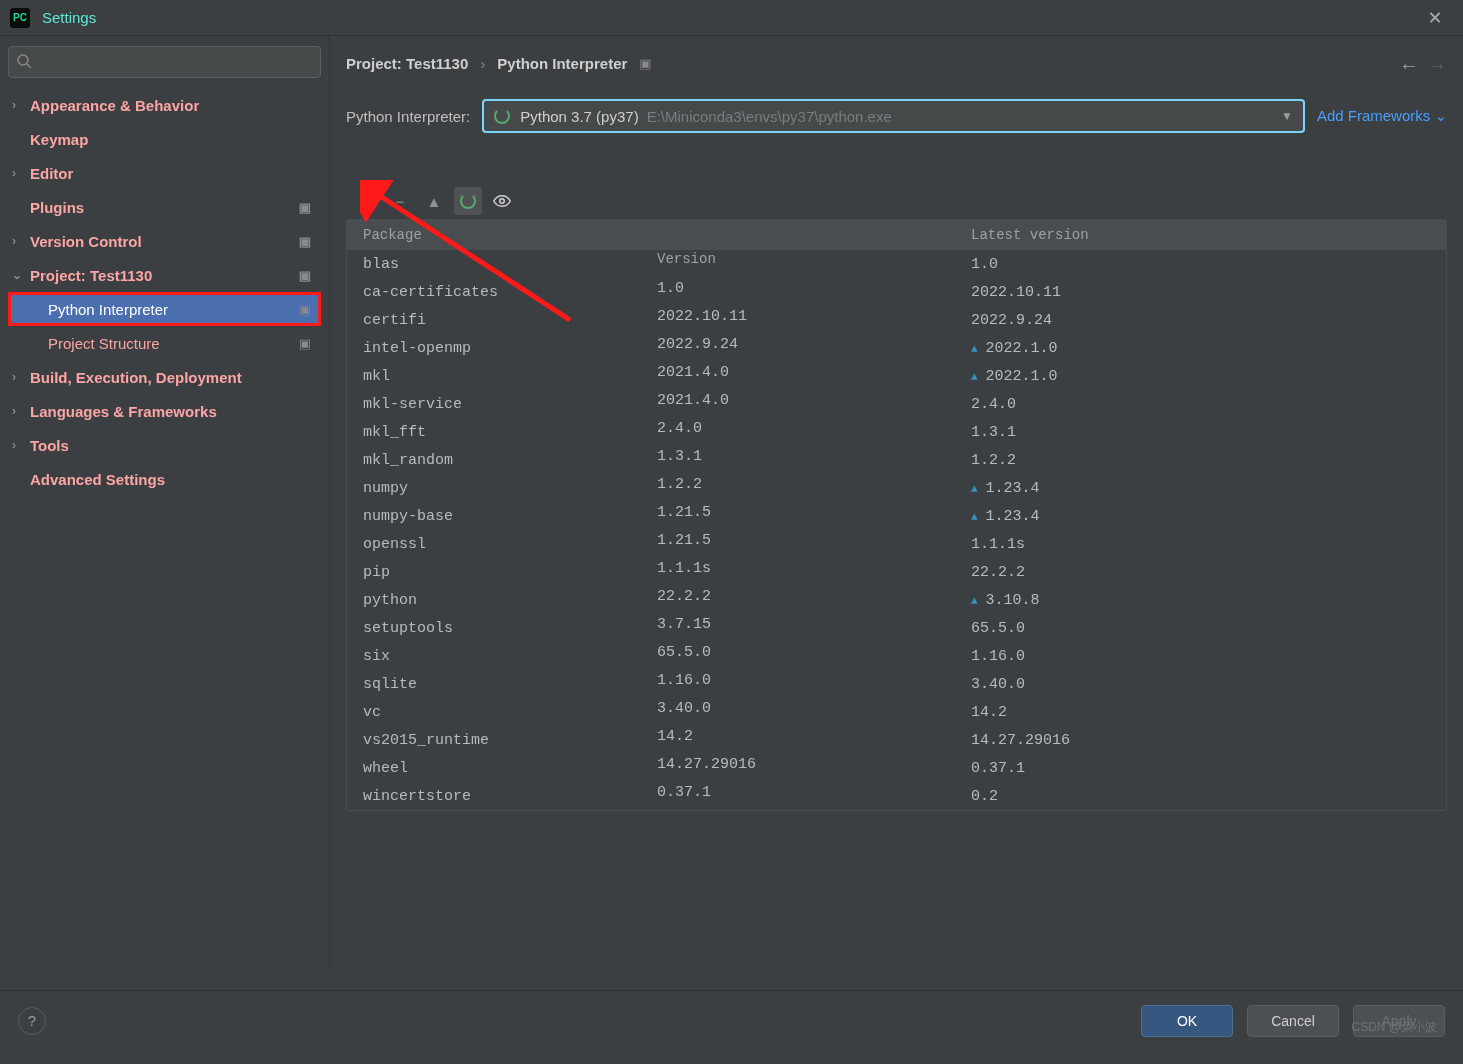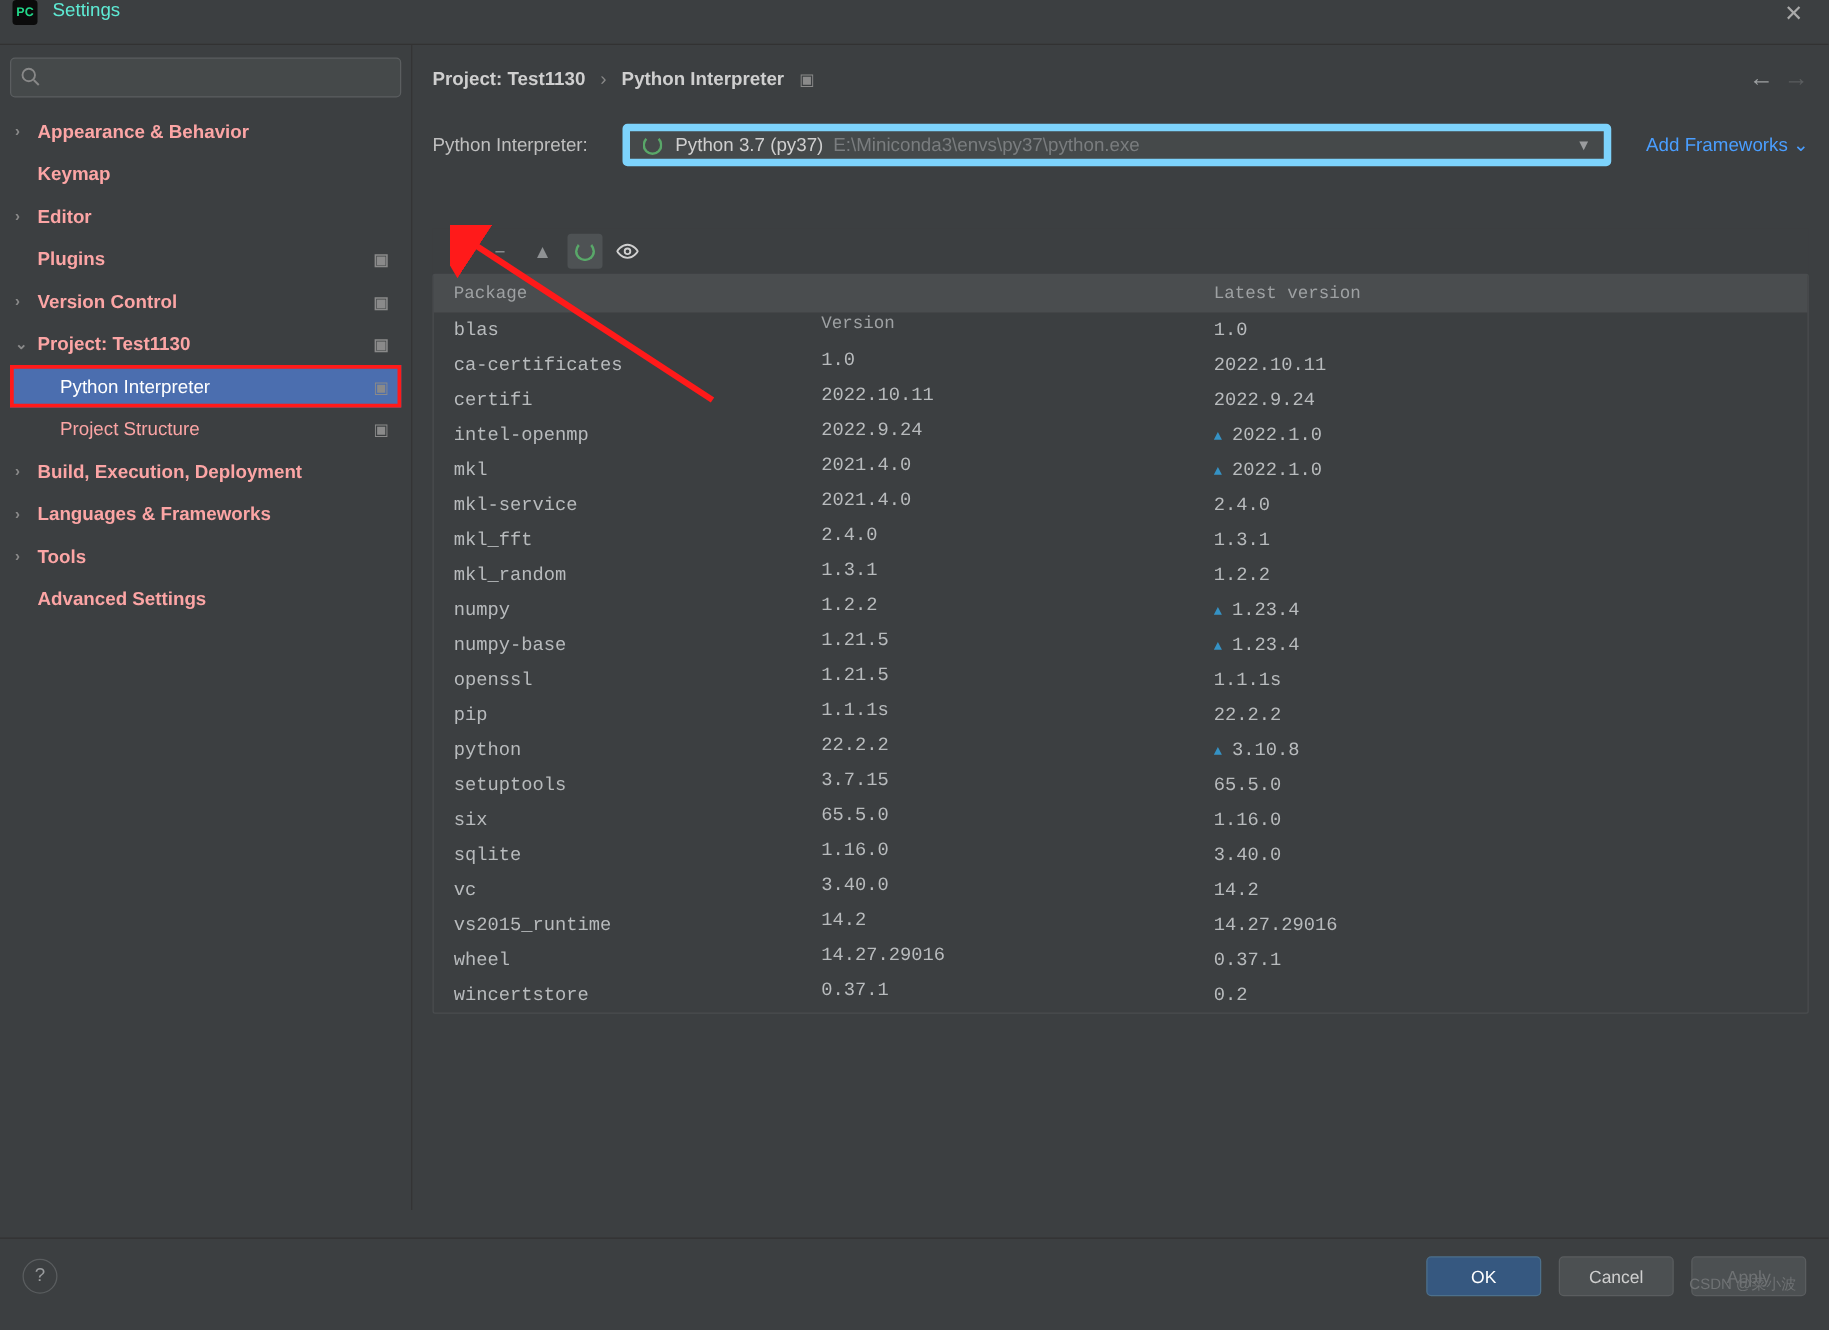--- a/index.html
+++ b/index.html
@@ -4,21 +4,21 @@
 <style>
   * { box-sizing: border-box; margin: 0; padding: 0; }
   body {
     width: 1463px; height: 1064px;
     background: #3c3f41; color: #bbbbbb;
     font-family: "Segoe UI", Arial, sans-serif; font-size: 15px;
     overflow: hidden; position: relative;
   }
   
   .titlebar {
-    height: 36px; display: flex; padding: 0 10px;
+    height: 36px; display: flex; align-items: center; padding: 0 10px;
     background: #3c3f41; border-bottom: 1px solid #323232;
   }
   .titlebar .app-icon {
     width: 20px; height: 20px; background: #0b0b0b; border-radius: 3px;
     display: flex; align-items: center; justify-content: center;
     font-size: 10px; color: #21d789; font-weight: bold; margin-right: 12px;
   }
   .titlebar .title { color: #5eead4; }
   .titlebar .close {
     margin-left: auto; width: 36px; text-align: center;
@@ -60,24 +60,24 @@
   }
   
   .main { flex: 1; padding: 16px 16px 0 16px; background: #3c3f41; }
   .breadcrumb { display: flex; align-items: center; gap: 12px; }
   .breadcrumb .crumb { color: #cfcfcf; font-weight: 600; }
   .breadcrumb .sep { color: #888; }
   .breadcrumb .pinic { color: #8a8a8a; font-size: 13px; }
   .nav-arrows { margin-left: auto; display: flex; gap: 8px; }
   .nav-arrows span { color: #9da0a2; font-size: 20px; }
   .nav-arrows .dim { color: #5a5d5f; }
-  .interp-row { display: flex; align-items: center; margin-top: 24px; gap: 28px; }
+  .interp-row { display: flex; align-items: center; margin-top: 24px; gap: 12px; }
   .interp-row .lbl { color: #bfbfbf; }
   .interp-select {
-    flex: 1; height: 34px; background: #45494a; border: 6px solid #7dd3fc;
+    flex: 1; height: 34px; background: #45494a; border: 2px solid #7dd3fc;
     border-radius: 4px; display: flex; align-items: center; padding: 0 10px;
     position: relative; cursor: pointer;
   }
   .interp-select .ring {
     width: 16px; height: 16px; border: 2px solid #59a869; border-top-color: transparent;
     border-radius: 50%; margin-right: 10px;
   }
   .interp-select .name { color: #cfcfcf; margin-right: 8px; }
   .interp-select .path { color: #7a7d7f; }
   .interp-select .dd { margin-left: auto; color: #9a9c9e; font-size: 12px; }

